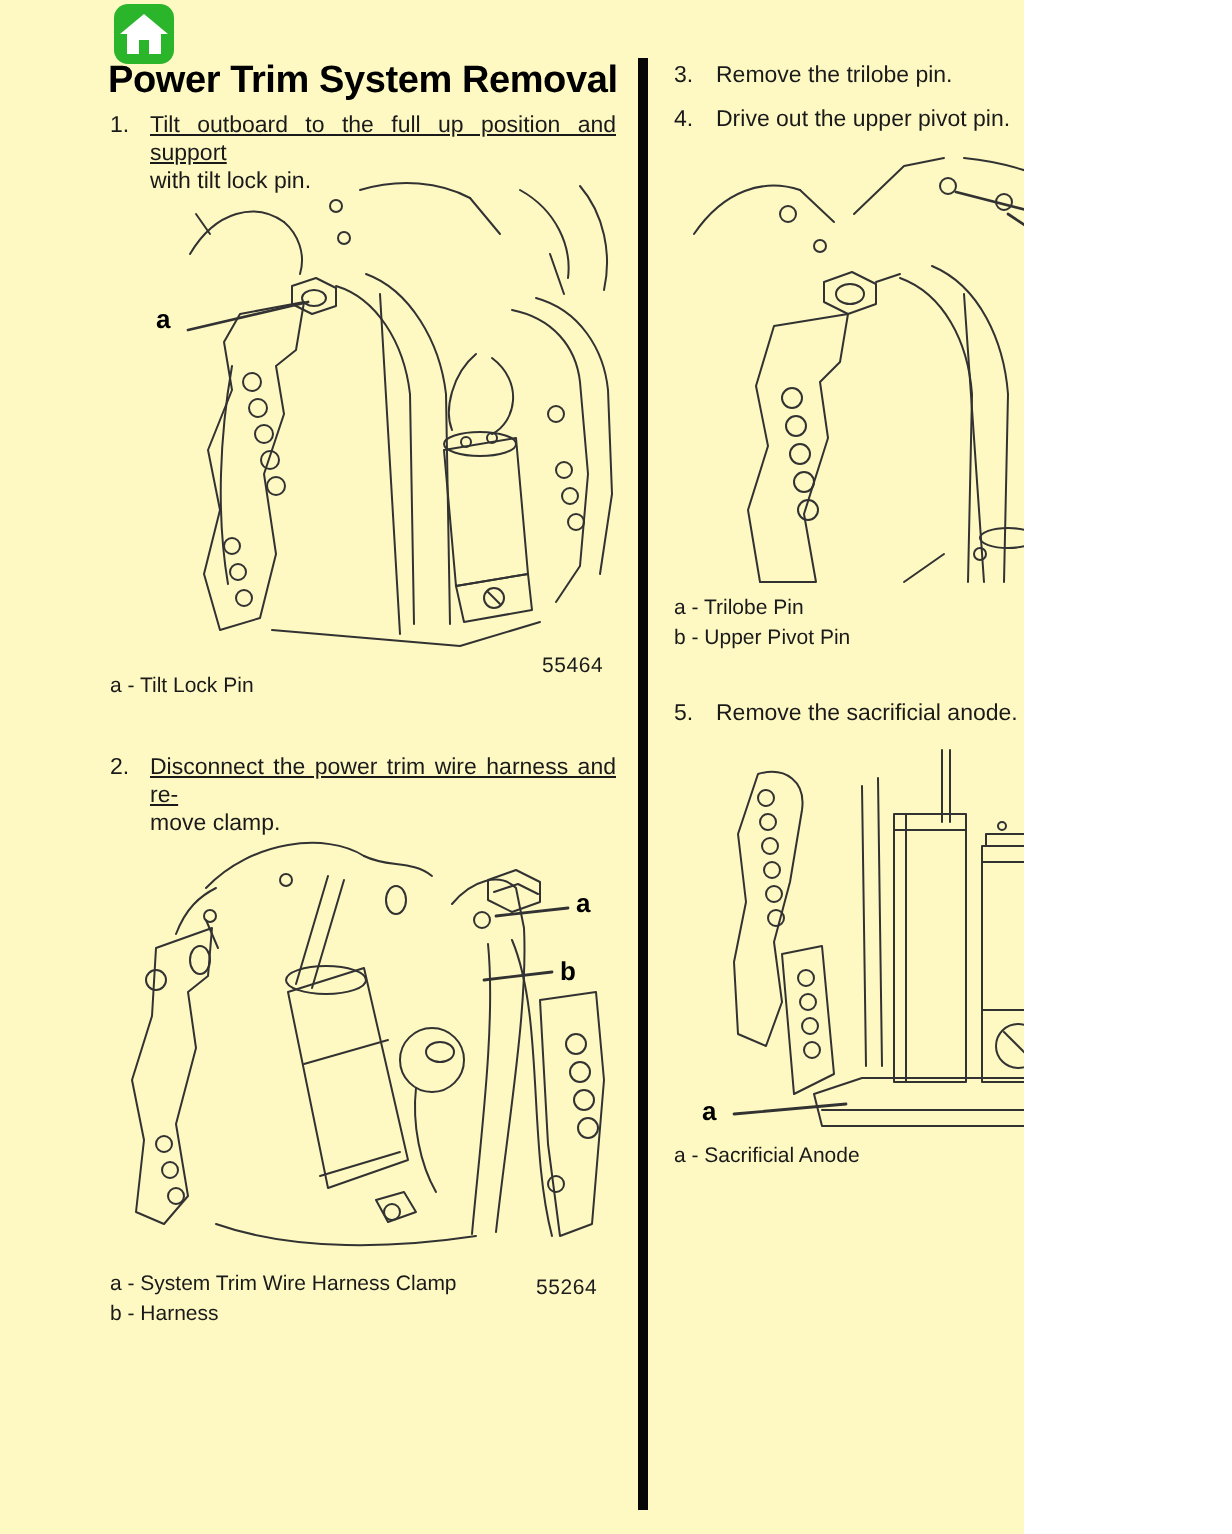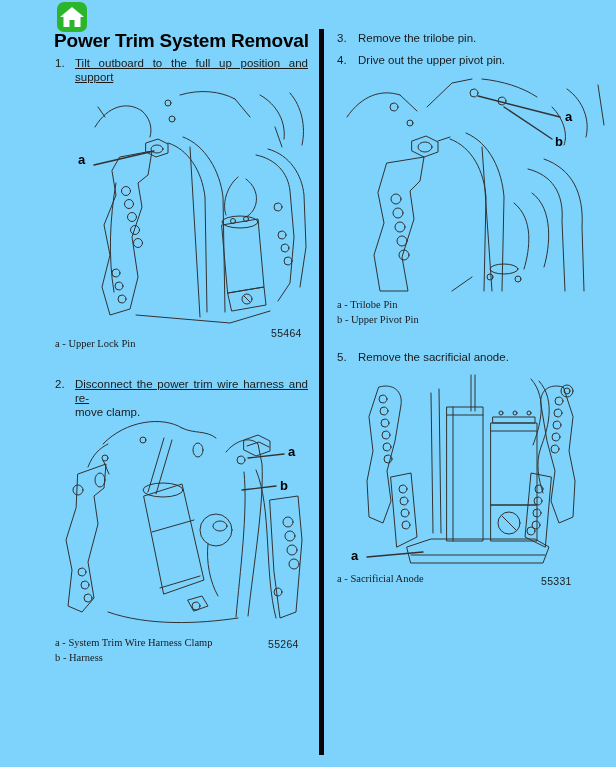--- a/index.html
+++ b/index.html
@@ -1,17 +1,17 @@
 <!DOCTYPE html>
 <html><head>
 <meta charset="utf-8">
 <style>
   html,body { margin:0; padding:0; background:#ffffff; }
   .page {
-    position:relative; width:616px; height:767px; background:#7dd3fc;
+    position:relative; width:512px; height:767px; background:#fef9c3;
     font-family:"Liberation Sans", sans-serif; color:#111; overflow:hidden;
   }
   .home-btn {
     position:absolute; left:57px; top:2px; width:30px; height:30px;
     background:#2bb52b; border:none; border-radius:7px; padding:0; cursor:pointer;
     display:flex; align-items:center; justify-content:center;
   }
   .page-title {
     position:absolute; left:54px; top:30px; margin:0;
     font-size:19px; font-weight:bold; letter-spacing:-0.2px; white-space:nowrap; color:#000;
@@ -26,21 +26,21 @@
   .ln { display:block; }
   .ln.just { text-align:justify; text-align-last:justify;text-decoration:underline; }
   .figure { position:absolute; }
   .figure svg.art {
     position:absolute; left:0; top:0;
     fill:none; stroke:#323232; stroke-width:1; stroke-linecap:round; stroke-linejoin:round;
   }
   .fig-label { position:absolute; font-size:13px; font-weight:bold; color:#000; line-height:13px; }
   .fig-number { position:absolute; font-size:10.5px; color:#1c1c1c; letter-spacing:0.3px;margin-top:28px; }
   .caption { position:absolute; font-size:10.5px; line-height:15px; color:#1a1a1a; }
-  .caption .ln { white-space:nowrap;font-family:Liberation Serif, serif; }
+  .caption .ln { white-space:nowrap; }
 </style>
 </head>
 <body>
 
 <div class="page">
 
   <button class="home-btn">
     <svg width="30" height="30" viewBox="0 0 30 30">
       <path d="M15 5 L27 15 L23.5 15 L23.5 25 L6.5 25 L6.5 15 L3 15 Z" fill="#ffffff"></path>
       <rect x="12.5" y="18" width="5" height="7" fill="#2bb52b"></rect>
@@ -48,20 +48,21 @@
   </button>
 
   <h1 class="page-title">Power Trim System Removal</h1>
 
   <div class="col-divider"></div>
 
   <div class="step" style="left:55px; top:56px; width:253px;">
     <span class="num">1.</span>
     <div class="body">
       <span class="ln just">Tilt outboard to the full up position and support</span>
+      <span class="ln">with tilt lock pin.</span>
     </div>
   </div>
 
   <div class="figure" style="left:50px; top:87px; width:260px; height:246px;">
     <svg class="art" width="260" height="246" viewBox="0 0 260 246">
       <path d="M45,40 C58,18 78,14 92,24"></path>
       <path d="M92,24 C99,30 103,40 100,50"></path>
       <path d="M55,30 L48,20"></path>
       <circle cx="118" cy="16" r="3"></circle>
       <circle cx="122" cy="32" r="3"></circle>
@@ -101,21 +102,21 @@
         <circle cx="235" cy="161" r="4"></circle>
         <circle cx="238" cy="174" r="4"></circle>
       <path d="M86,228 L180,236 L220,224"></path>
       <line x1="44" y1="78" x2="104" y2="64" stroke-width="1.4"></line>
     </svg>
     <span class="fig-label" style="left:28px; top:66px;">a</span>
     <span class="fig-number" style="left:221px; top:212px;">55464</span>
   </div>
 
   <div class="caption" style="left:55px; top:336px;">
-    <span class="ln">a - Upper Lock Pin</span>
+    <span class="ln">a - Tilt Lock Pin</span>
   </div>
 
   <div class="step" style="left:55px; top:377px; width:253px;">
     <span class="num">2.</span>
     <div class="body">
       <span class="ln just">Disconnect the power trim wire harness and re-</span>
       <span class="ln">move clamp.</span>
     </div>
   </div>
 

